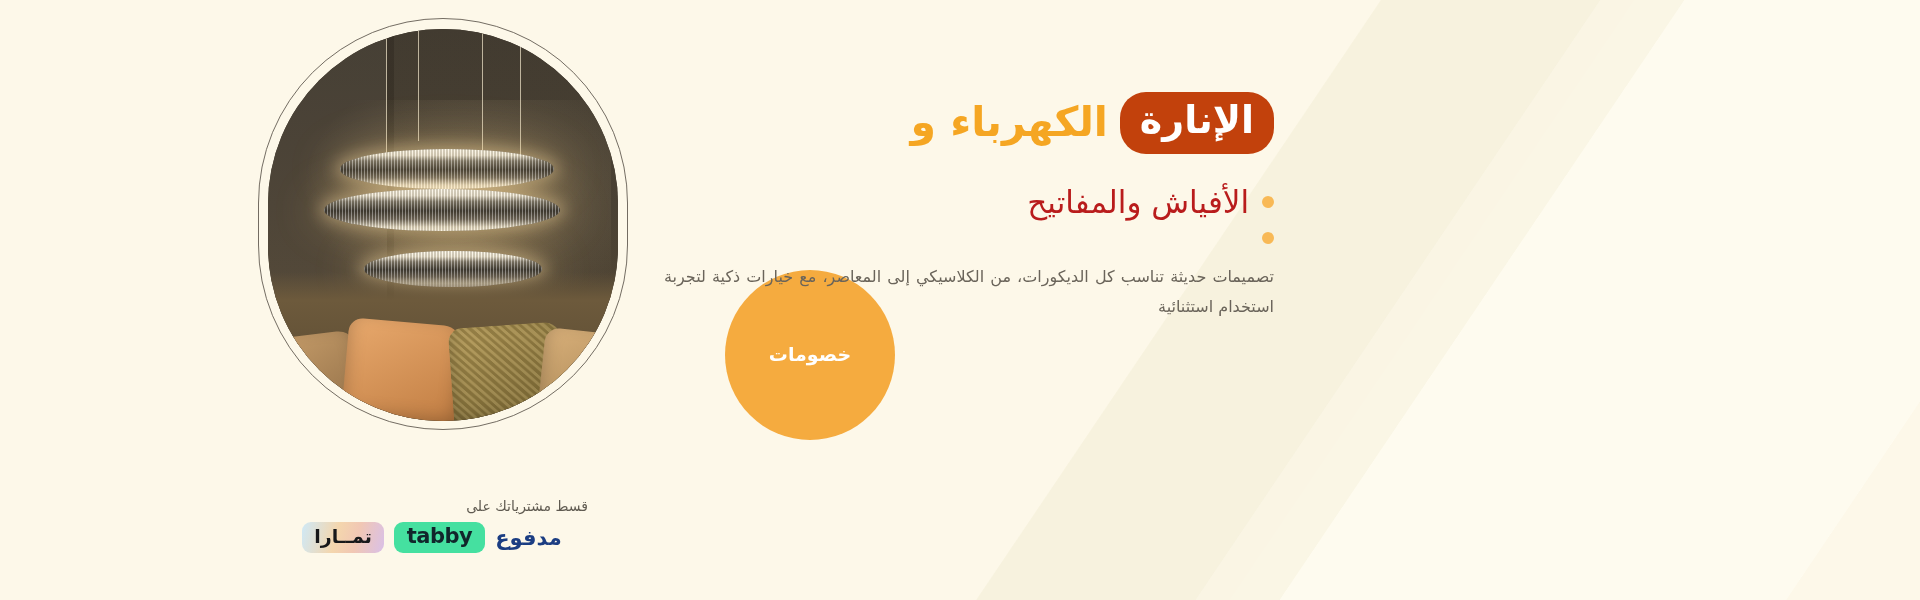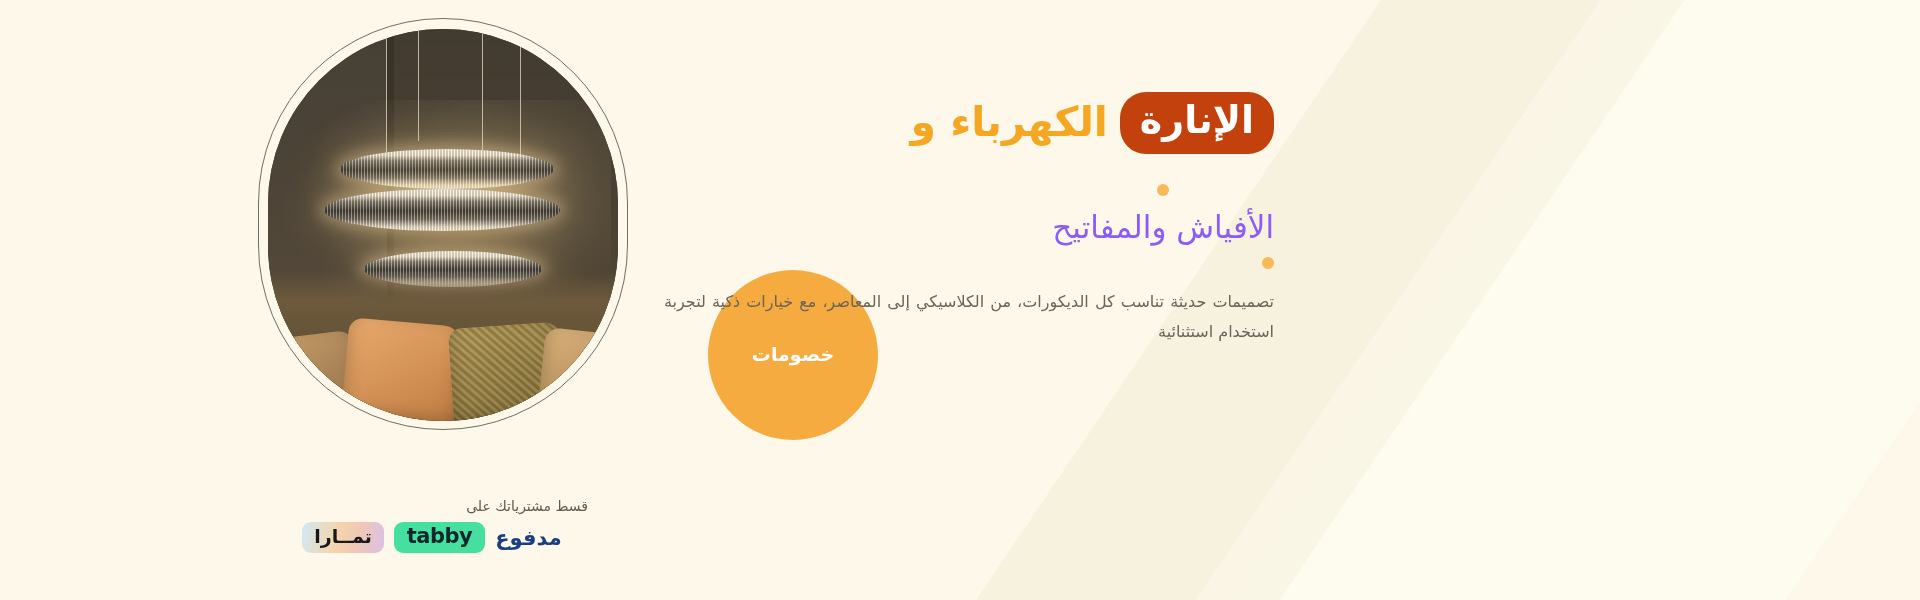--- a/index.html
+++ b/index.html
@@ -144,21 +144,21 @@
     width: 7%;
     height: 16%;
     border-radius: 4px 4px 2px 2px;
     background: linear-gradient(180deg, #f0d8a6, #b08a53);
     box-shadow: 0 0 14px 5px rgba(255, 214, 150, .35);
   }
 
   
   .discount-circle {
     position: absolute;
-    left: 450px;
+    left: 467px;
     top: 252px;
     width: 170px;
     height: 170px;
     border-radius: 50%;
     background: #f5ab3f;
     display: flex;
     flex-direction: column;
     align-items: center;
     justify-content: center;
     gap: 0px;
@@ -269,24 +269,23 @@
   .cat-line {
     display: flex;
     flex-direction: row;
     align-items: center;
     justify-content: flex-start;
     gap: 14px;
     margin-bottom: 12px;
   }
   .cat-item {
     display: flex;
-    flex-direction: column;
     align-items: center;
     gap: 13px;
-    color: #8b5cf6;
+    color: #b91c1c;
     font-size: 31px;
     font-weight: 400;
     white-space: nowrap;
   }
   .bullet {
     width: 12px;
     height: 12px;
     border-radius: 50%;
     background: #f8b956;
     flex: 0 0 auto;

